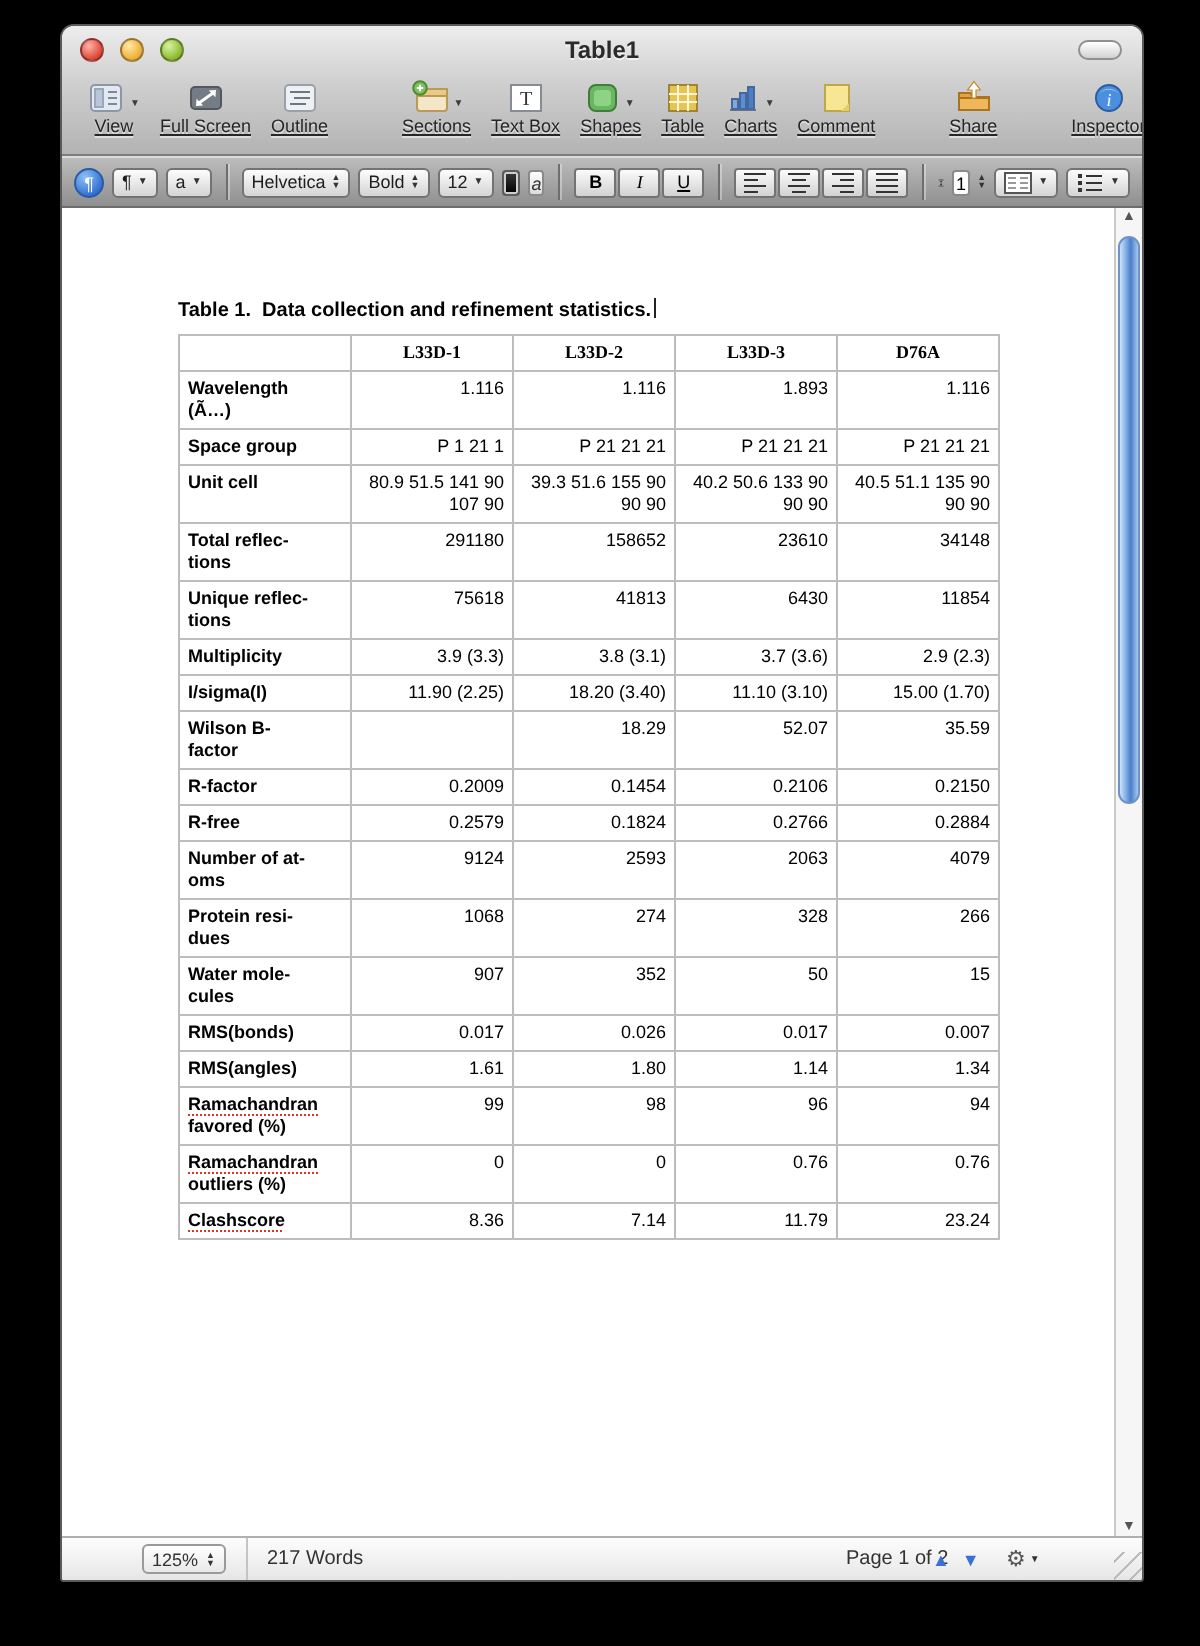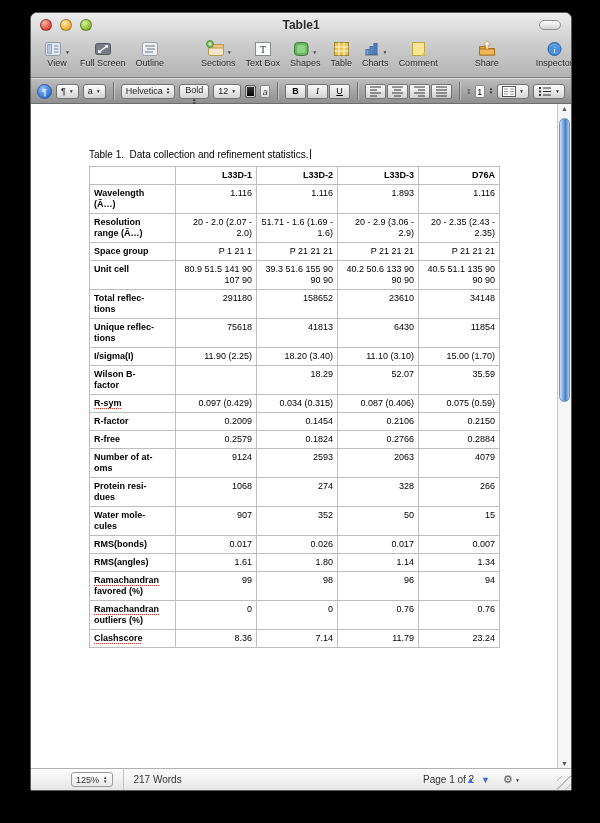--- a/index.html
+++ b/index.html
@@ -29,21 +29,21 @@
   .toolbar-pill {
     position:absolute; right:10px; top:7px; width:22px; height:10px; border-radius:5px;
     background:linear-gradient(#ffffff,#d2d2d2); border:1px solid #8f8f8f;
   }
   .toolbar { height:40px; display:flex; align-items:flex-start; padding:1px 6px 0 8px; }
   .tb-item { display:flex; flex-direction:column; align-items:center; margin:0 5px; cursor:default; }
   .tb-item.gap-after { margin-right:32px; }
   .tb-iconrow { display:flex; align-items:flex-end; height:19px; }
   .tb-icon { display:inline-flex; align-items:center; }
   .tb-dd { font-size:5px; color:#3c3c3c; margin-left:2px; padding-bottom:2px; }
-  .tb-label { font-size:9px; color:#262626; margin-top:1px; white-space:nowrap; text-shadow:0 1px 0 rgba(255,255,255,.5); }
+  .tb-label { font-size:9px; color:#262626; margin-top:1px; white-space:nowrap; text-shadow:0 1px 0 rgba(255,255,255,.5);text-decoration:underline; }
   
   .formatbar {
     height:26px; background:linear-gradient(#bcbcbc, #8f8f8f);
     border-top:1px solid #dcdcdc; border-bottom:1px solid #6c6c6c;
     display:flex; align-items:center; padding:0 6px; gap:4px; flex:none;
   }
   .fb-circle { width:15px; height:15px; border-radius:50%; flex:none;
     background:radial-gradient(circle at 35% 28%, #8fc0f8, #2e6fce 75%);
     color:#fff; font-size:9px; text-align:center; line-height:15px; border:1px solid #2a5aa6; }
   .fb-btn, .fb-select, .fb-combo {
@@ -61,25 +61,25 @@
   .fb-group { display:inline-flex; gap:1px; }
   .fb-b { font-weight:bold; font-size:9px; }
   .fb-i { font-style:italic; font-family:"Liberation Serif",serif; font-size:9px; }
   .fb-u { text-decoration:underline; font-size:9px; }
   .fb-num { width:22px; height:13px; background:#fff; border:1px solid #8a8a8a; border-radius:2px; font-size:9px; text-align:center; line-height:12px; }
   .fb-dd { font-size:5px; color:#333; }
   .fb-right { margin-left:auto; display:inline-flex; align-items:center; gap:4px; }
   
   .docarea { flex:1; position:relative; background:#fff; overflow:hidden; }
   .doc-content { position:absolute; left:58px; top:45px; width:411px; }
-  .doc-title { font-size:10px; font-weight:normal; color:#000; white-space:pre; }
+  .doc-title { font-size:10px; font-weight:bold; color:#000; white-space:pre; }
   .caret { display:inline-block; width:1px; height:10px; background:#222; margin-left:1px; vertical-align:-1px; }
   table.stats { border-collapse:collapse; table-layout:fixed; width:410px; margin-top:6px; font-size:9px; line-height:11px; }
   table.stats th, table.stats td { border:1px solid #bdbdbd; padding:3px 4px; vertical-align:top; overflow:hidden; }
-  table.stats th { text-align:right; font-weight:bold; color:#000; }
+  table.stats th { text-align:center; font-weight:bold; color:#000;font-family:Liberation Serif, serif; }
   td.rowlabel { font-weight:bold; color:#000; }
   td.rowlabel span { display:block; }
   td.val { text-align:right; color:#000; }
   .sq { text-decoration:underline dotted #e0321e; text-underline-offset:2px; }
   
   .scrollbar { position:absolute; top:0; right:0; width:14px; height:100%; background:#f6f6f6; border-left:1px solid #c9c9c9; }
   .sb-arrow { position:absolute; left:0; width:100%; text-align:center; font-size:7px; color:#555; }
   .sb-arrow.up { top:1px; } .sb-arrow.down { bottom:1px; }
   .sb-thumb { position:absolute; left:1px; top:14px; width:11px; height:284px; border-radius:6px;
     background:linear-gradient(90deg, #cfe2fa, #7fabe6 35%, #4a7fc9 60%, #a8c8f0); border:1px solid #6f93c4; }
@@ -275,21 +275,21 @@
         <span class="fb-dd">▼</span>
       </span>
     <span class="fb-sep"></span>
     <span class="fb-select" style="width:78px; justify-content:flex-end;">
         <span>Helvetica</span>
         <span class="stepper">
           <span>▲</span>
           <span>▼</span>
         </span>
       </span>
-    <span class="fb-select" style="width:62px; justify-content:space-between;flex-direction:column;">
+    <span class="fb-select" style="width:62px; justify-content:space-between;">
         <span>Bold</span>
         <span class="stepper">
           <span>▲</span>
           <span>▼</span>
         </span>
       </span>
     <span class="fb-combo" style="width:40px; justify-content:space-between;">
         <span>12</span>
         <span class="fb-dd">▼</span>
       </span>
@@ -418,30 +418,20 @@
                 <span>Wavelength</span>
                 <span>(Ã…)</span>
               </td>
               <td class="val">1.116</td>
               <td class="val">1.116</td>
               <td class="val">1.893</td>
               <td class="val">1.116</td>
             </tr>
             <tr>
               <td class="rowlabel">
-                <span>Resolution</span>
-                <span>range (Ã…)</span>
-              </td>
-              <td class="val">20 - 2.0 (2.07 - 2.0)</td>
-              <td class="val">51.71 - 1.6 (1.69 - 1.6)</td>
-              <td class="val">20 - 2.9 (3.06 - 2.9)</td>
-              <td class="val">20 - 2.35 (2.43 - 2.35)</td>
-            </tr>
-            <tr>
-              <td class="rowlabel">
                 <span>Space group</span>
               </td>
               <td class="val">P 1 21 1</td>
               <td class="val">P 21 21 21</td>
               <td class="val">P 21 21 21</td>
               <td class="val">P 21 21 21</td>
             </tr>
             <tr>
               <td class="rowlabel">
                 <span>Unit cell</span>
@@ -466,47 +456,45 @@
                 <span>Unique reflec-</span>
                 <span>tions</span>
               </td>
               <td class="val">75618</td>
               <td class="val">41813</td>
               <td class="val">6430</td>
               <td class="val">11854</td>
             </tr>
             <tr>
               <td class="rowlabel">
+                <span>Multiplicity</span>
+              </td>
+              <td class="val">3.9 (3.3)</td>
+              <td class="val">3.8 (3.1)</td>
+              <td class="val">3.7 (3.6)</td>
+              <td class="val">2.9 (2.3)</td>
+            </tr>
+            <tr>
+              <td class="rowlabel">
                 <span>I/sigma(I)</span>
               </td>
               <td class="val">11.90 (2.25)</td>
               <td class="val">18.20 (3.40)</td>
               <td class="val">11.10 (3.10)</td>
               <td class="val">15.00 (1.70)</td>
             </tr>
             <tr>
               <td class="rowlabel">
                 <span>Wilson B-</span>
                 <span>factor</span>
               </td>
               <td class="val"></td>
               <td class="val">18.29</td>
               <td class="val">52.07</td>
               <td class="val">35.59</td>
-            </tr>
-            <tr>
-              <td class="rowlabel">
-                <span>
-                  <span class="sq">R-sym</span>
-                </span>
-              </td>
-              <td class="val">0.097 (0.429)</td>
-              <td class="val">0.034 (0.315)</td>
-              <td class="val">0.087 (0.406)</td>
-              <td class="val">0.075 (0.59)</td>
             </tr>
             <tr>
               <td class="rowlabel">
                 <span>R-factor</span>
               </td>
               <td class="val">0.2009</td>
               <td class="val">0.1454</td>
               <td class="val">0.2106</td>
               <td class="val">0.2150</td>
             </tr>

